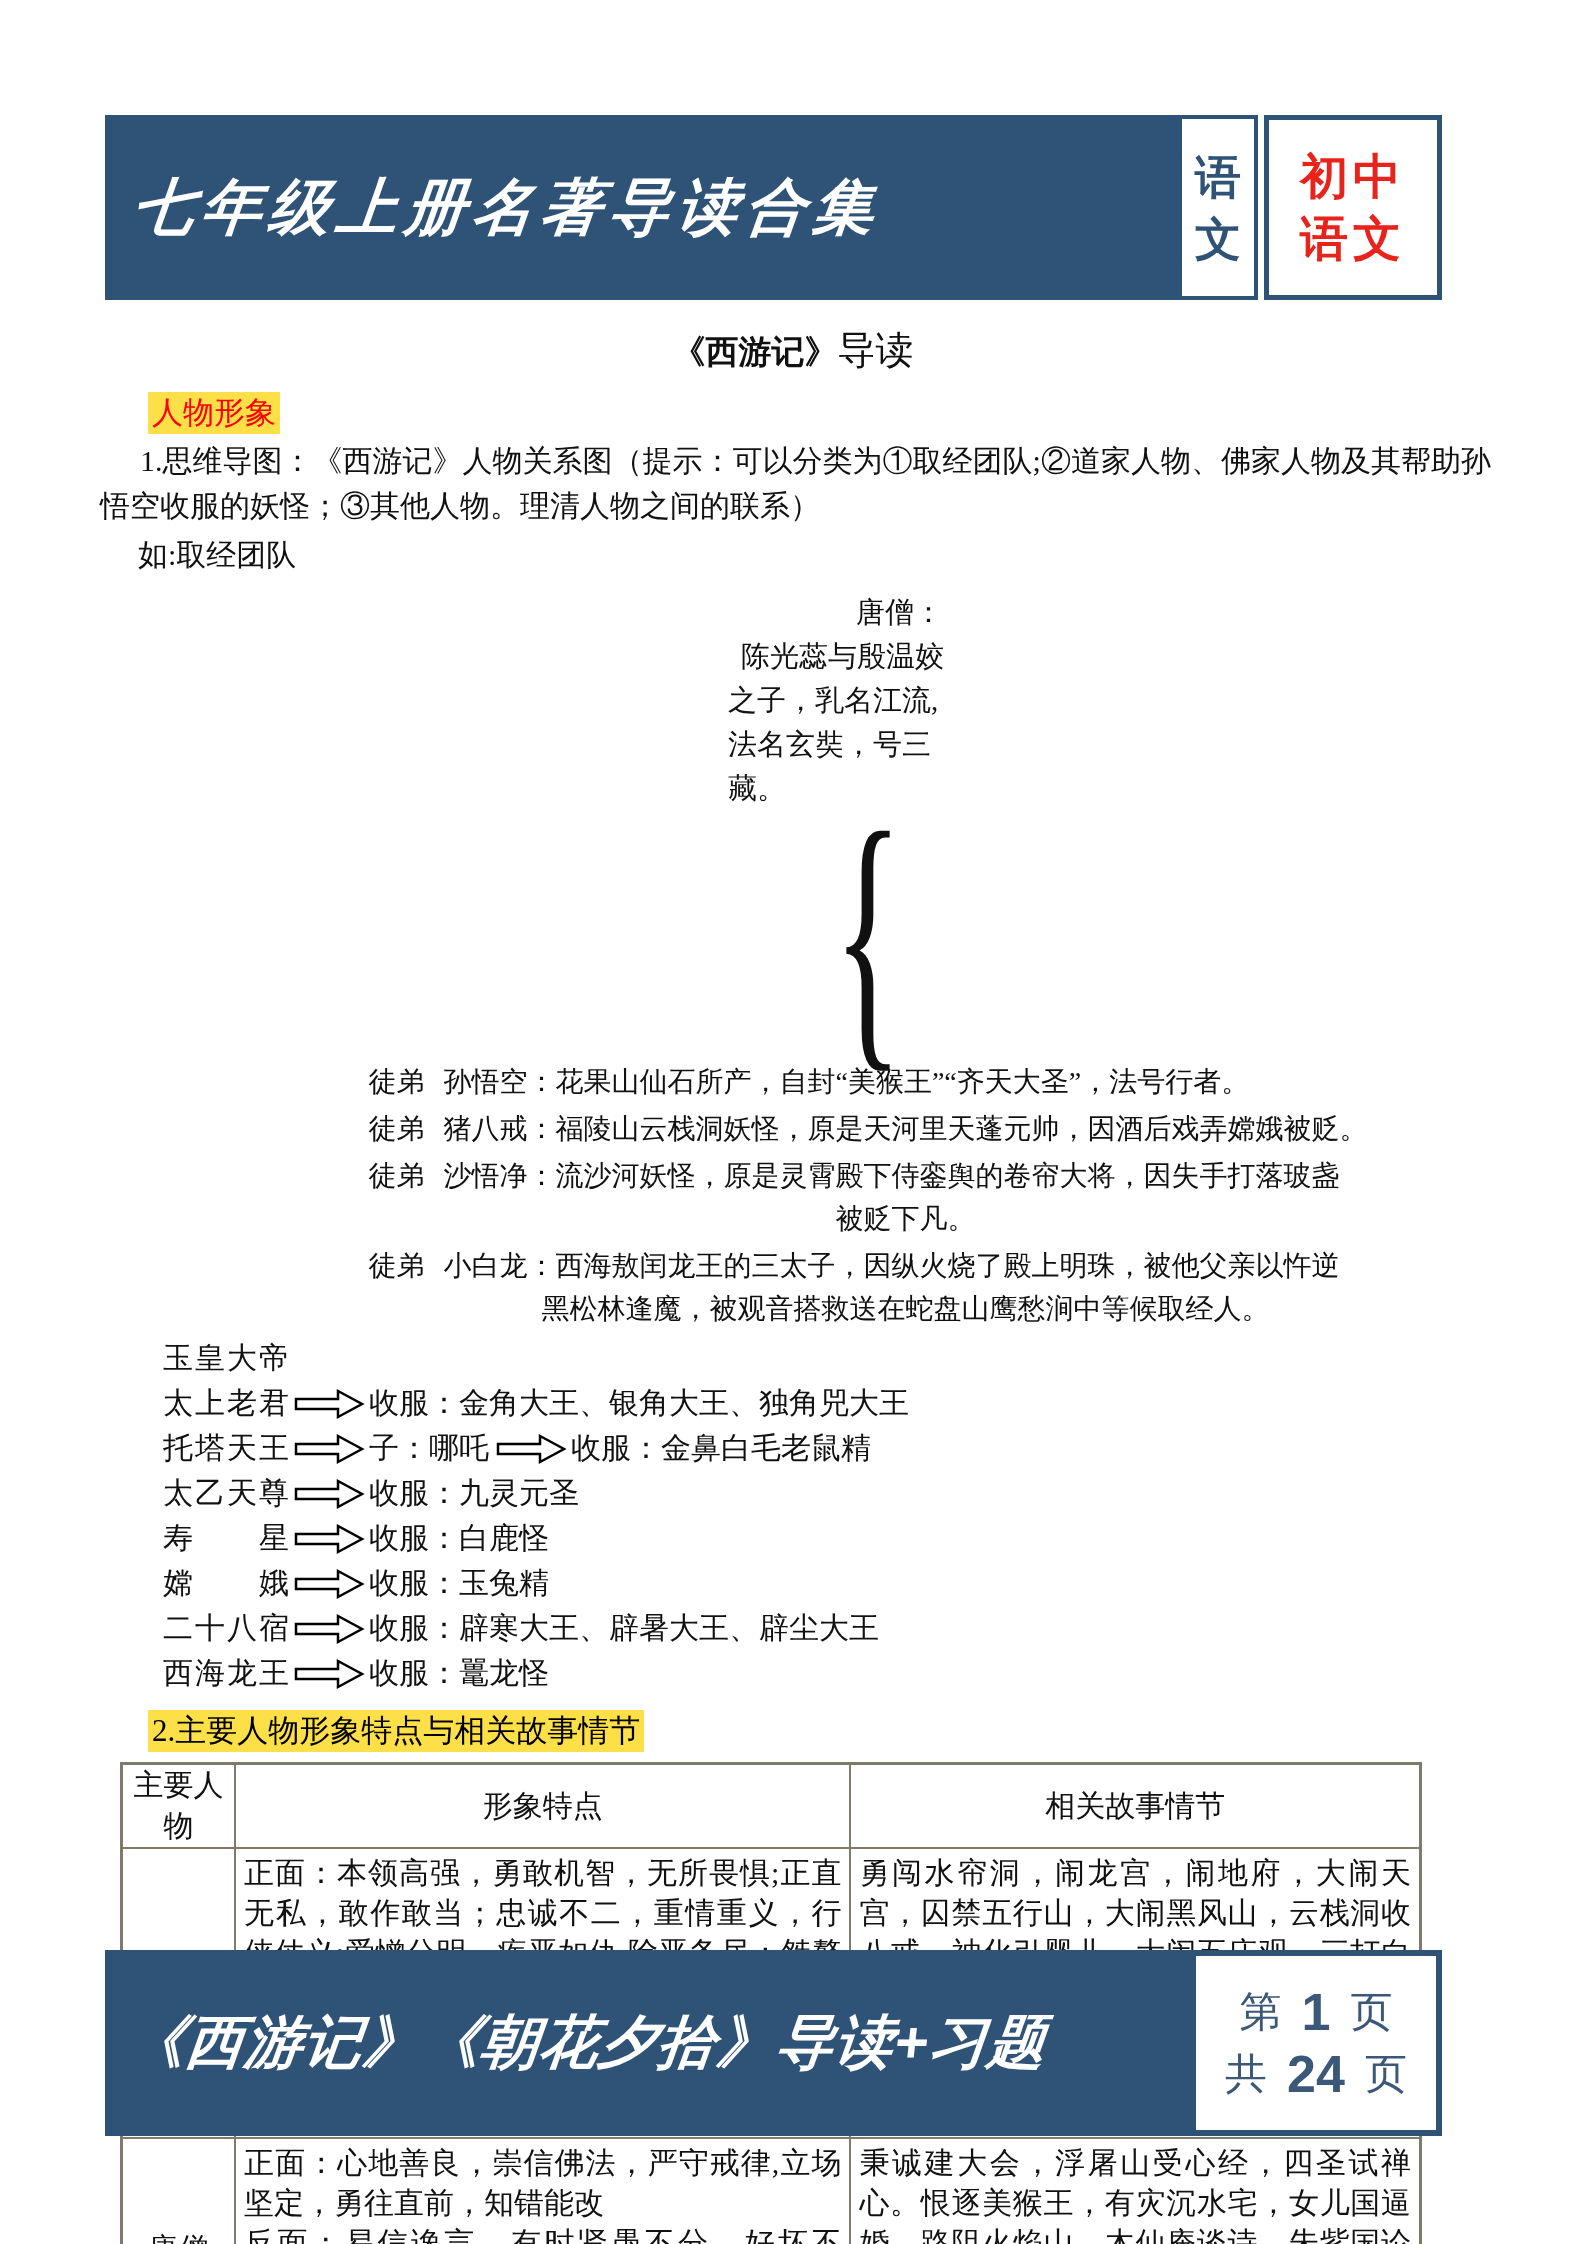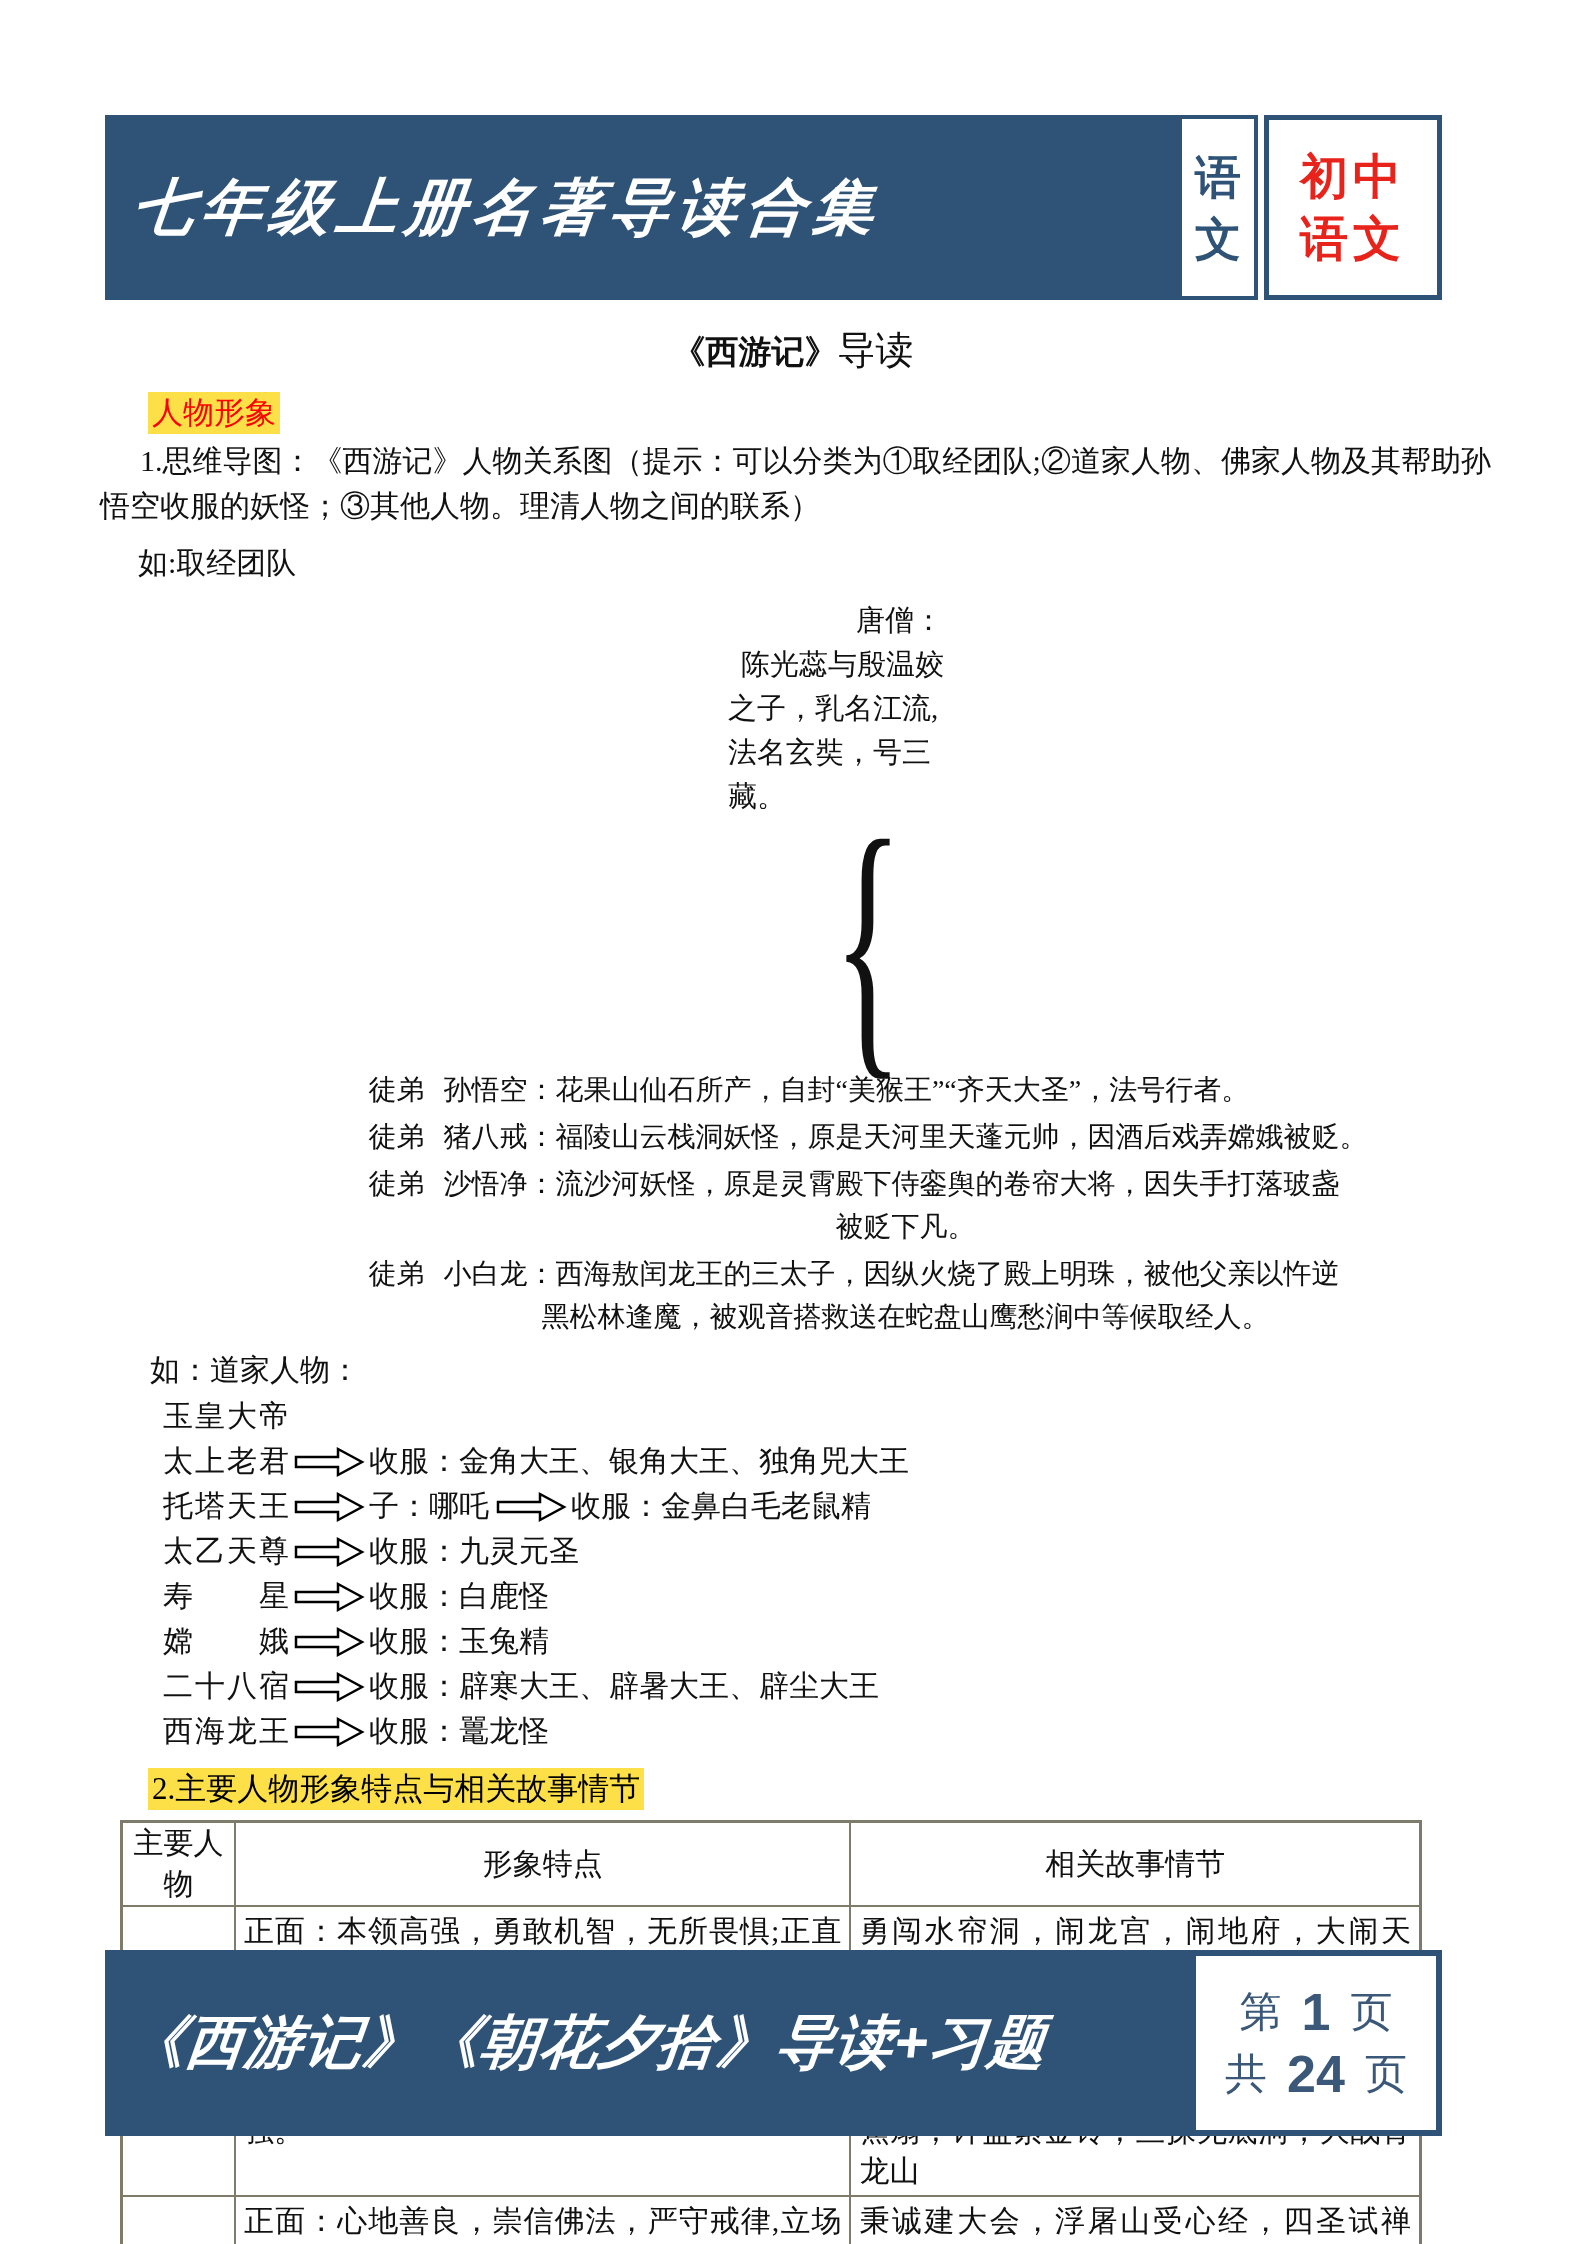--- a/index.html
+++ b/index.html
@@ -49,21 +49,21 @@
   .hl{
     display:inline-block;background:#fde047;font-size:31px;line-height:42px;
     padding:0 4px;
   }
   .hl-red{color:#FF0000;margin:18px 0 0 148px;}
   .hl-black{color:#000000;margin:14px 0 10px 148px;}
   .intro{
     margin:4px 95px 0 100px;text-indent:40px;font-size:30px;line-height:45px;
     text-align:justify;
   }
-  .example-label{margin:12px 0 0 138px;font-size:30px;line-height:46px;}
+  .example-label{margin:4px 0 0 138px;font-size:30px;line-height:46px;}
   .example-label2{margin:6px 0 0 150px;font-size:30px;line-height:44px;}
   
   .team-diagram{
     margin:12px 0 0 150px;display:flex;align-items:center;min-height:240px;flex-direction:column;
   }
   .tang-block{width:280px;font-size:29px;line-height:44px;flex:none;}
   .tang-block div:nth-of-type(1){padding-left:128px;}
   .tang-block div:nth-of-type(2){padding-left:13px;}
   .brace{
     width:62px;flex:none;display:flex;align-items:center;justify-content:center;
@@ -202,21 +202,20 @@
           <div class="disciple-row">
             <div class="d-rel">徒弟</div>
             <div class="d-content">
               <div class="d-line1"><span>小白龙：</span><span>西海敖闰龙王的三太子，因纵火烧了殿上明珠，被他父亲以忤逆</span></div>
               <div class="d-line2">黑松林逢魔，被观音搭救送在蛇盘山鹰愁涧中等候取经人。</div>
             </div>
           </div>
         </div>
     </div>
 
-    <p class="example-label2">如：道家人物：</p>
 
     <div class="taoist-list">
 
         <div class="trow">
           <span class="tname">玉皇大帝</span>
 
         </div>
 
         <div class="trow">
           <span class="tname">太上老君</span>

